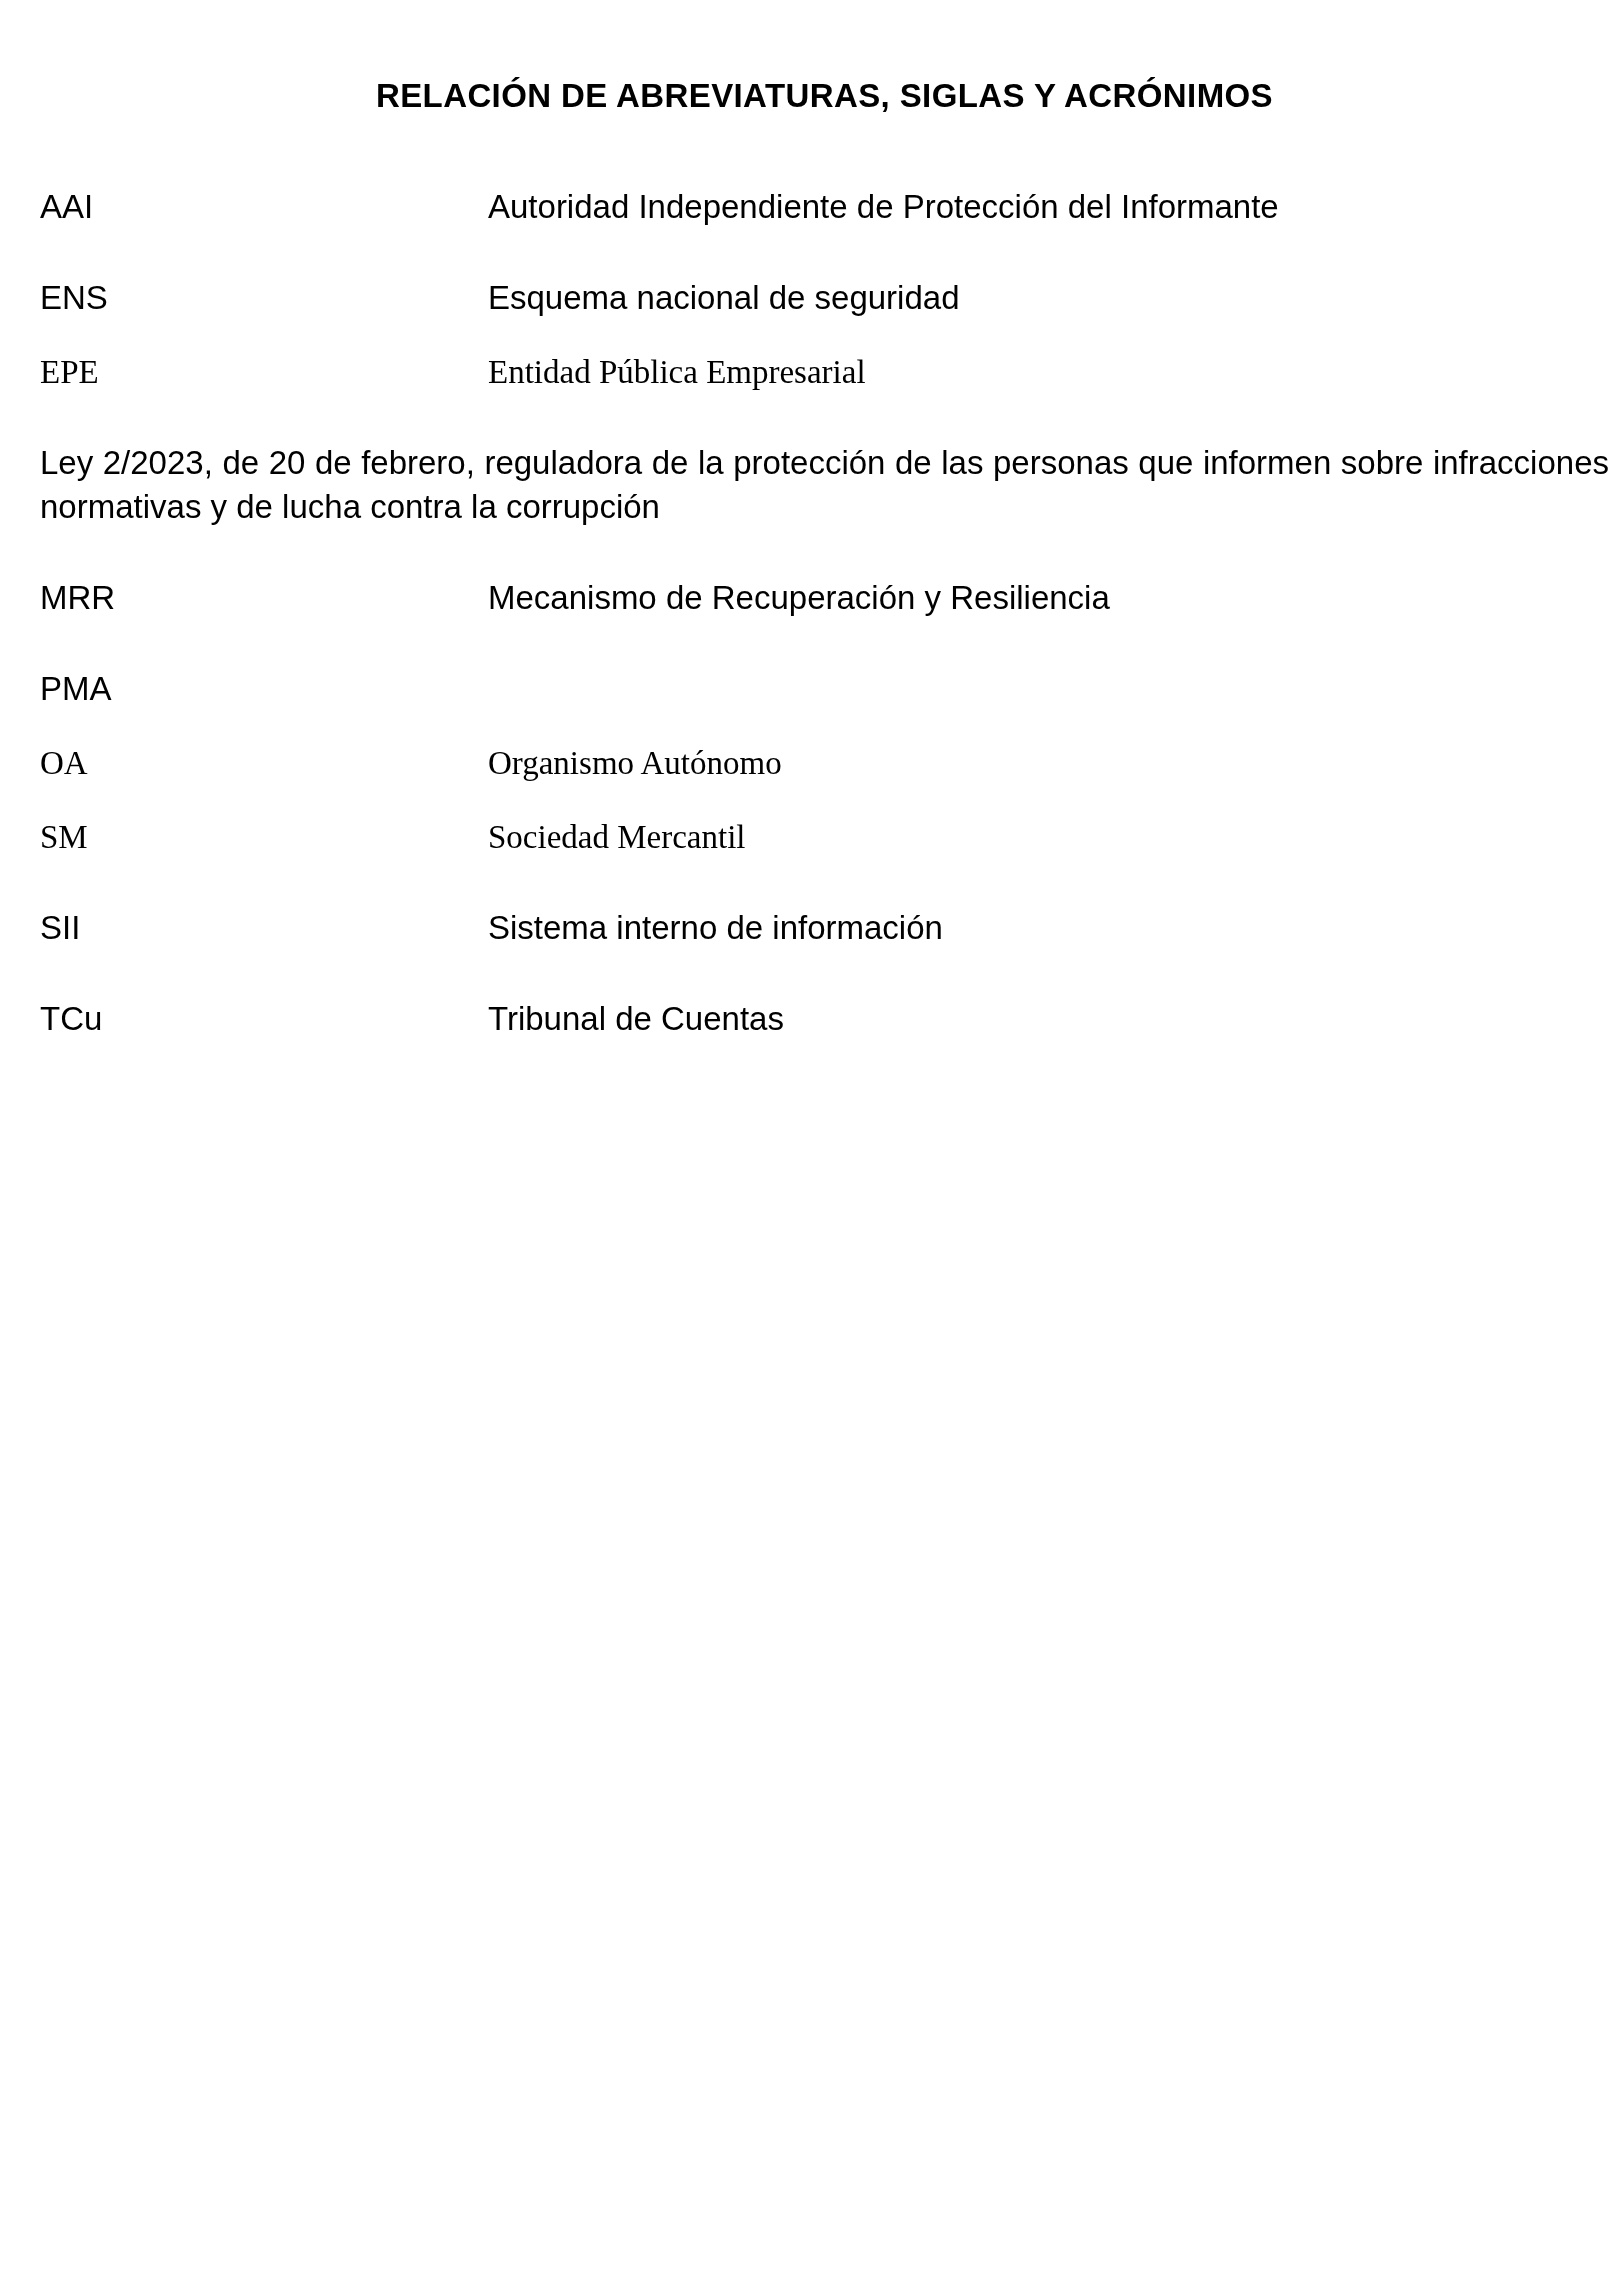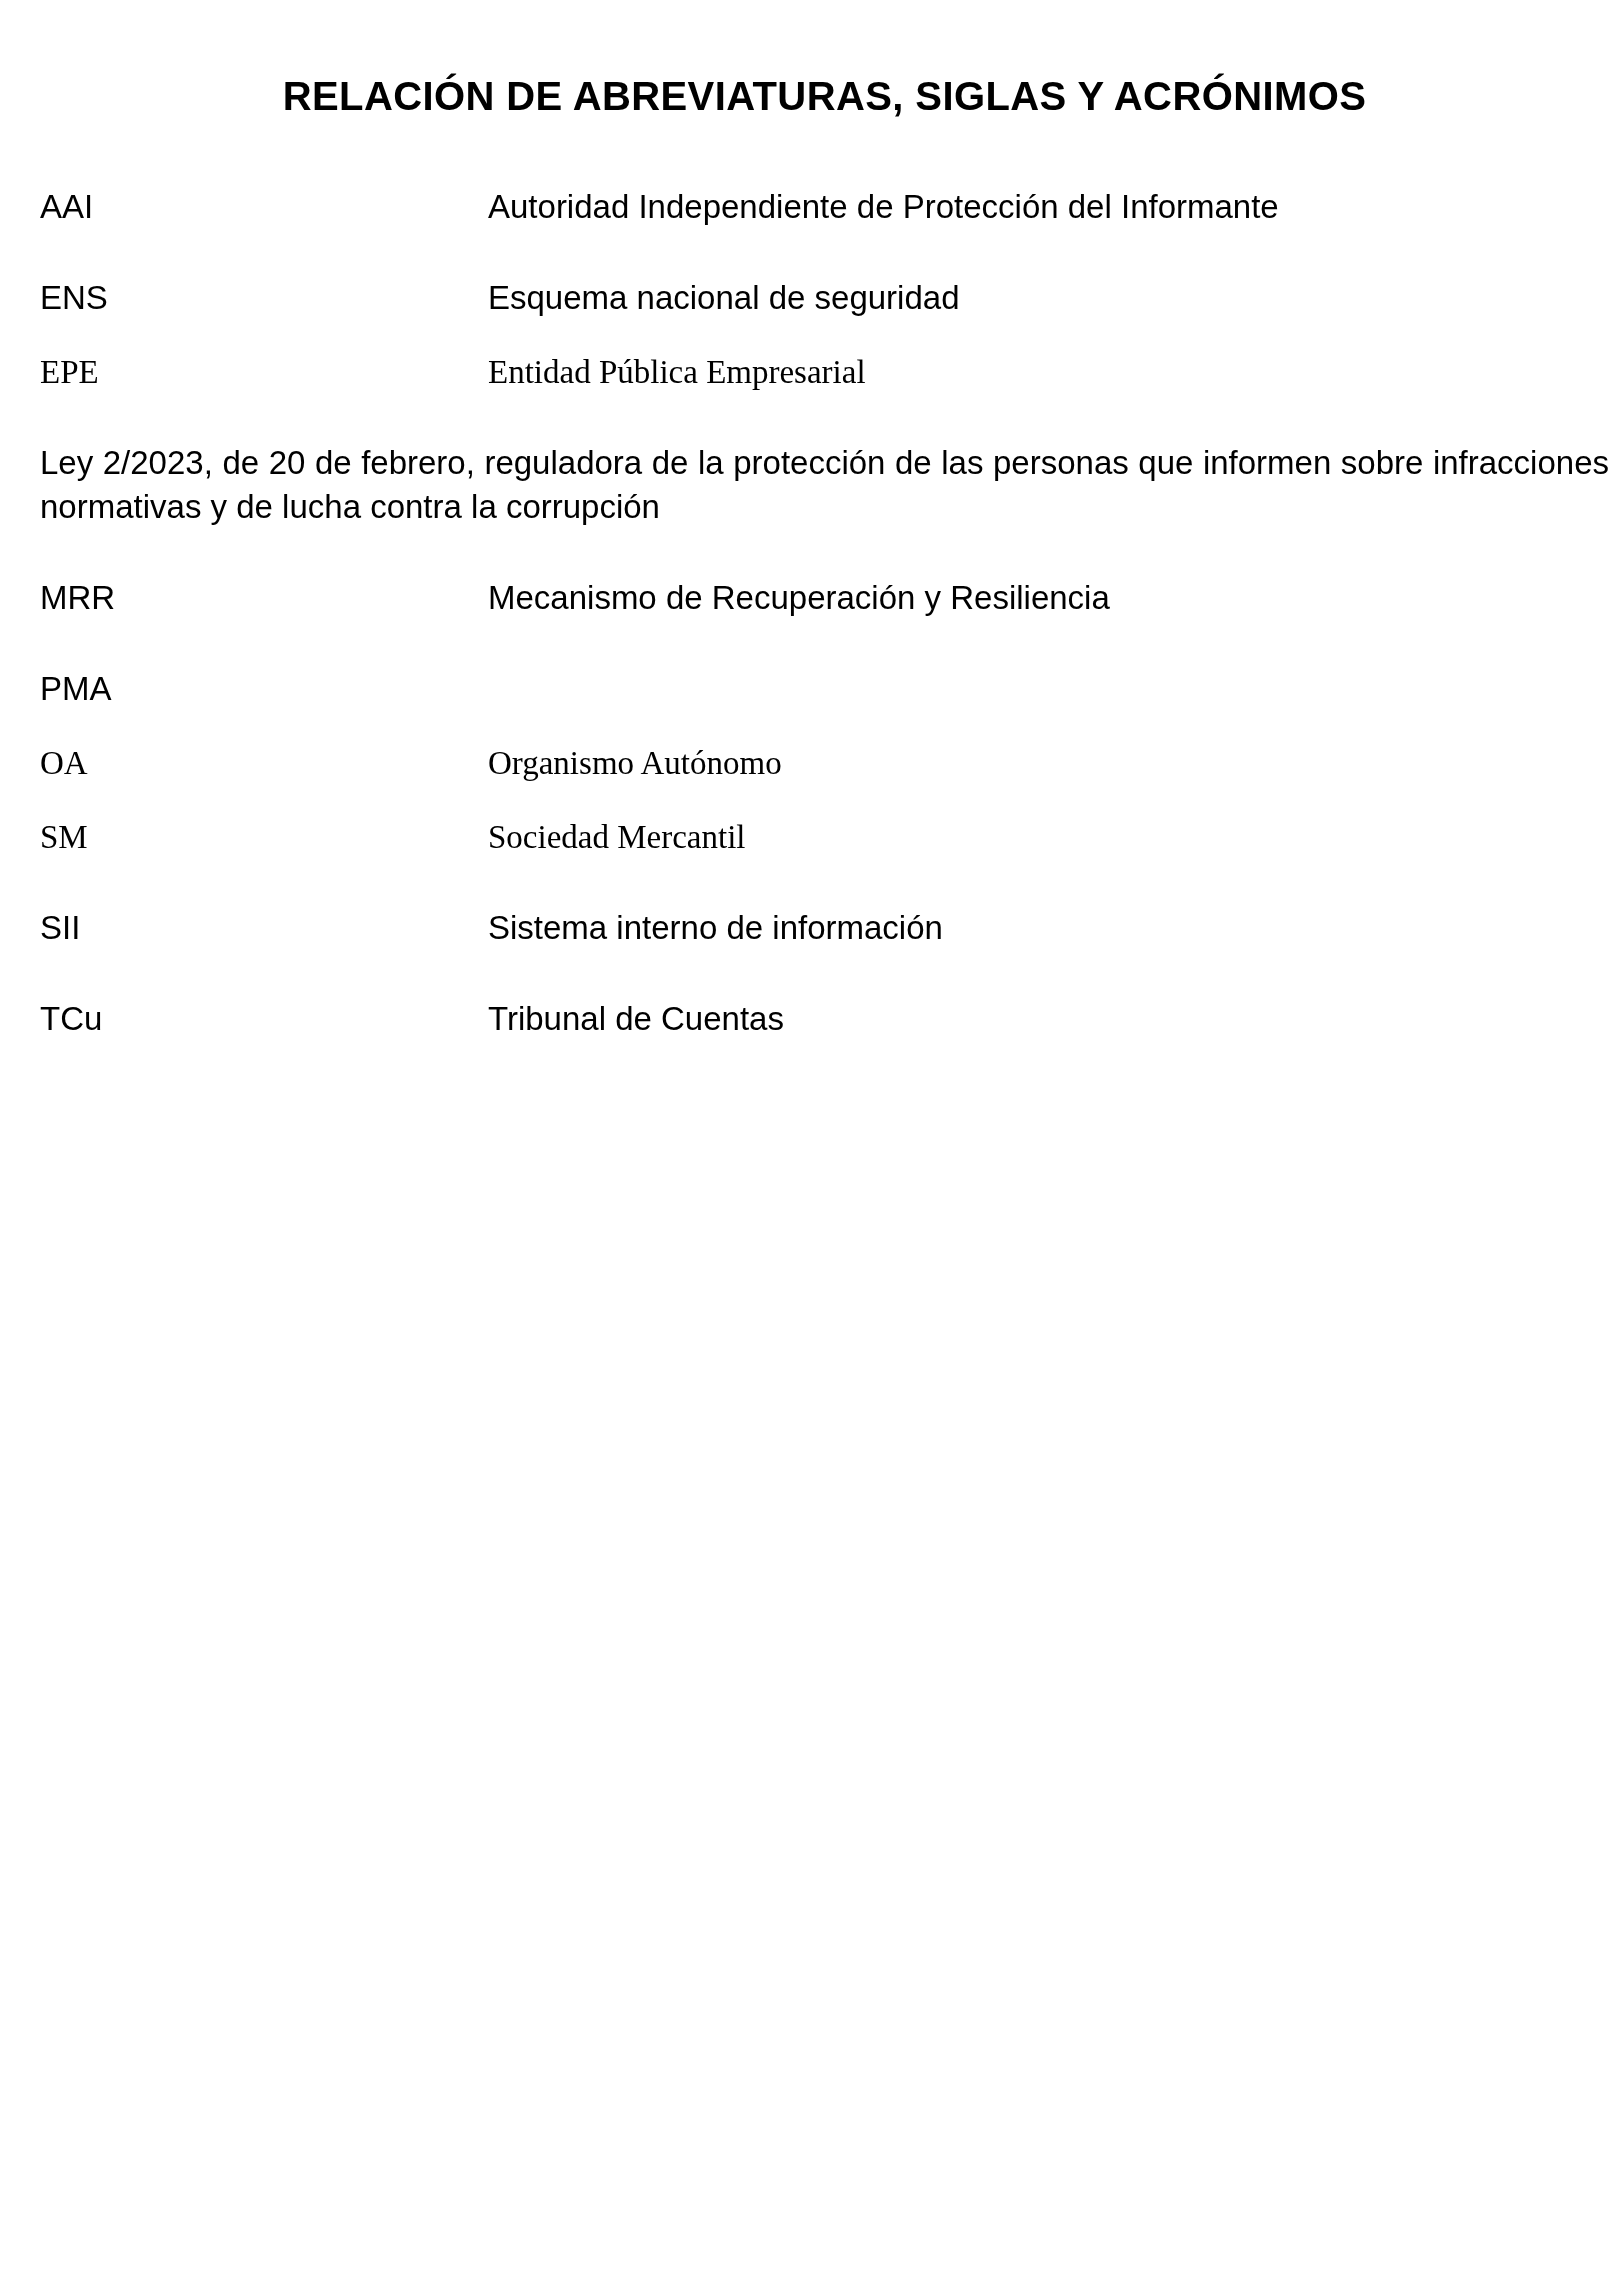--- a/index.html
+++ b/index.html
@@ -16,21 +16,21 @@
     line-height: 44px;
     overflow: hidden;
   }
   .content {
     margin-left: 40px;
     width: 1569px;
     padding-top: 74px;
   }
   .doc-title {
     font-weight: bold;
-    font-size: 40px;
+    font-size: 33px;
     line-height: 44px;
     text-align: center;
     letter-spacing: 0.4px;
   }
   .abbr-list {
     margin-top: 67px;
   }
   .entry {
     display: flex;
     align-items: flex-start;

